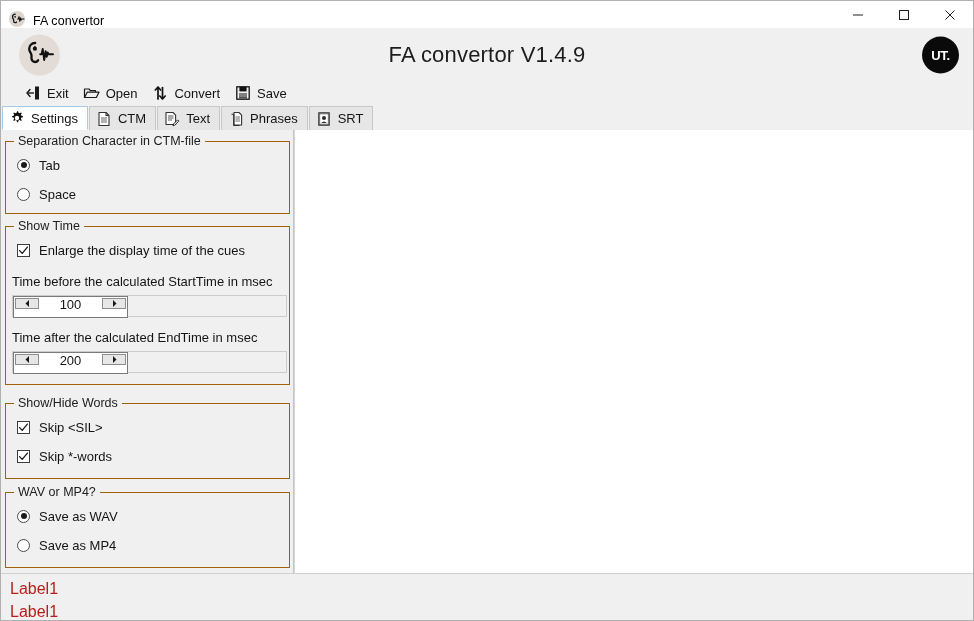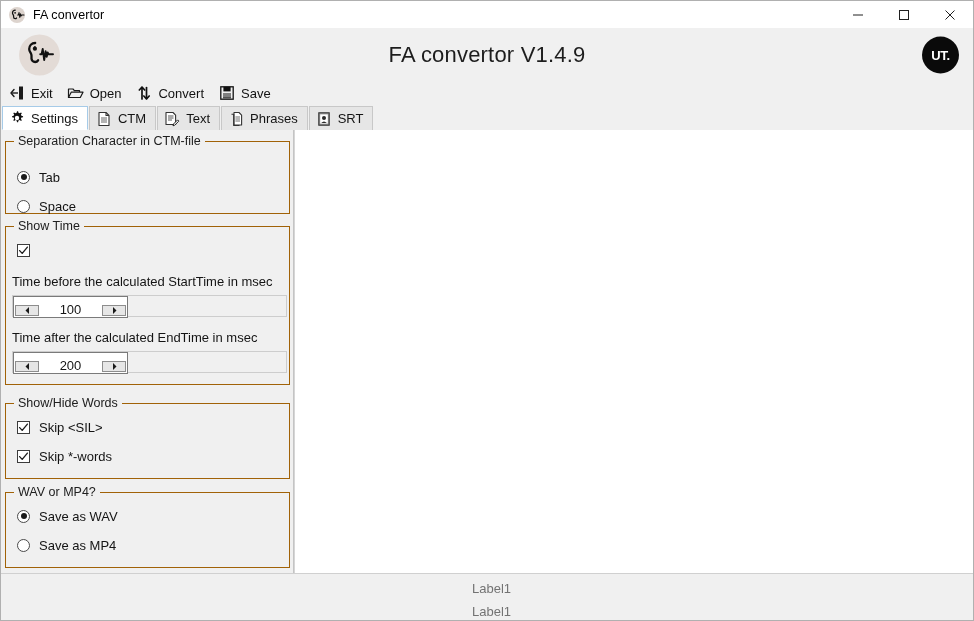--- a/index.html
+++ b/index.html
@@ -25,21 +25,21 @@
     background: #f0f0f0;
     display: flex;
     flex-direction: column;
   }
 
   
   .titlebar {
     height: 27px;
     background: #ffffff;
     display: flex;
-    align-items: center;
+    align-items: flex-end;
     flex: none;
     position: relative;
   }
   .titlebar-icon {
     width: 18px;
     height: 18px;
     margin-left: 7px;
     margin-right: 7px;
     flex: none;
     display: block;
@@ -114,21 +114,21 @@
     letter-spacing: -0.3px;
   }
 
   
   .toolbar {
     height: 24px;
     background: #f0f0f0;
     display: flex;
     align-items: center;
     flex: none;
-    padding-left: 4px;
+    padding-left: 20px;
   }
   .tool-btn {
     display: flex;
     align-items: center;
     height: 22px;
     padding: 0 7px 0 3px;
     margin-right: 4px;
     background: transparent;
   }
   .tool-btn .ti {
@@ -284,21 +284,21 @@
     display: flex;
     align-items: stretch;
     height: 22px;
     background: #f0f0f0;
     border: 1px solid #cdcdcd;
     box-sizing: border-box;
     width: 275px;
   }
   .spin {
     display: flex;
-    align-items: flex-end;
+    align-items: flex-start;
     width: 115px;
     height: 22px;
     border: 1px solid #7a7a7a;
     box-sizing: border-box;
     background: #ffffff;
     flex: none;
   }
   .spin-btn {
     width: 24px;
     background: #e6e6e6;
@@ -323,25 +323,24 @@
   
   .status-area {
     height: 47px;
     flex: none;
     background: #f0f0f0;
     border-top: 1px solid #d0d0d0;
     padding: 6px 0 0 9px;
     box-sizing: border-box;
   }
   .status-line {
-    font-size: 13px;
-    color: #737373;
+    font-size: 16px;
+    color: #b91c1c;
     height: 23px;
     line-height: 17px;
-    text-align: center;
   }
 </style>
 </head>
 <body>
 
 <div class="app">
 
   <div class="titlebar">
     <span class="titlebar-icon">
       <svg width="18" height="18" viewBox="0 0 18 18">
@@ -498,39 +497,40 @@
       <span class="tl">SRT</span>
     </div>
   </div>
 
   <div class="body-split">
 
     <div class="left-panel">
 
       <fieldset class="group g1">
         <legend>Separation Character in CTM-file</legend>
-        <div class="opt-row" style="margin:19px 0 0 11px;">
+        <div class="opt-row" style="margin:7px 0 0 11px;">
           <span class="radio on"></span>
           <span class="opt-label">Tab</span>
         </div>
         <div class="opt-row" style="margin:9px 0 0 11px;">
           <span class="radio"></span>
           <span class="opt-label">Space</span>
         </div>
       </fieldset>
 
       <fieldset class="group g2">
         <legend>Show Time</legend>
 
         <div class="opt-row" style="margin:7px 0 0 11px;">
           <span class="checkbox">
             <svg width="11" height="11" viewBox="0 0 11 11">
               <path d="M1.6 5.6 L4.2 8.4 L9.4 2.1" fill="none" stroke="#1d1d1d" stroke-width="1.35" stroke-linecap="round" stroke-linejoin="round"></path>
             </svg>
           </span>
+          <span class="opt-label">Enlarge the display time of the cues</span>
         </div>
 
         <div class="field-label" style="margin:14px 0 0 6px;">Time before the calculated StartTime in msec</div>
 
         <div class="spin-wrap" style="margin:6px 0 0 6px;">
           <div class="spin">
             <div class="spin-btn">
               <svg width="7" height="9" viewBox="0 0 7 9">
                 <path d="M5 1 L1.5 4.5 L5 8 Z" fill="#1a1a1a"></path>
               </svg>

